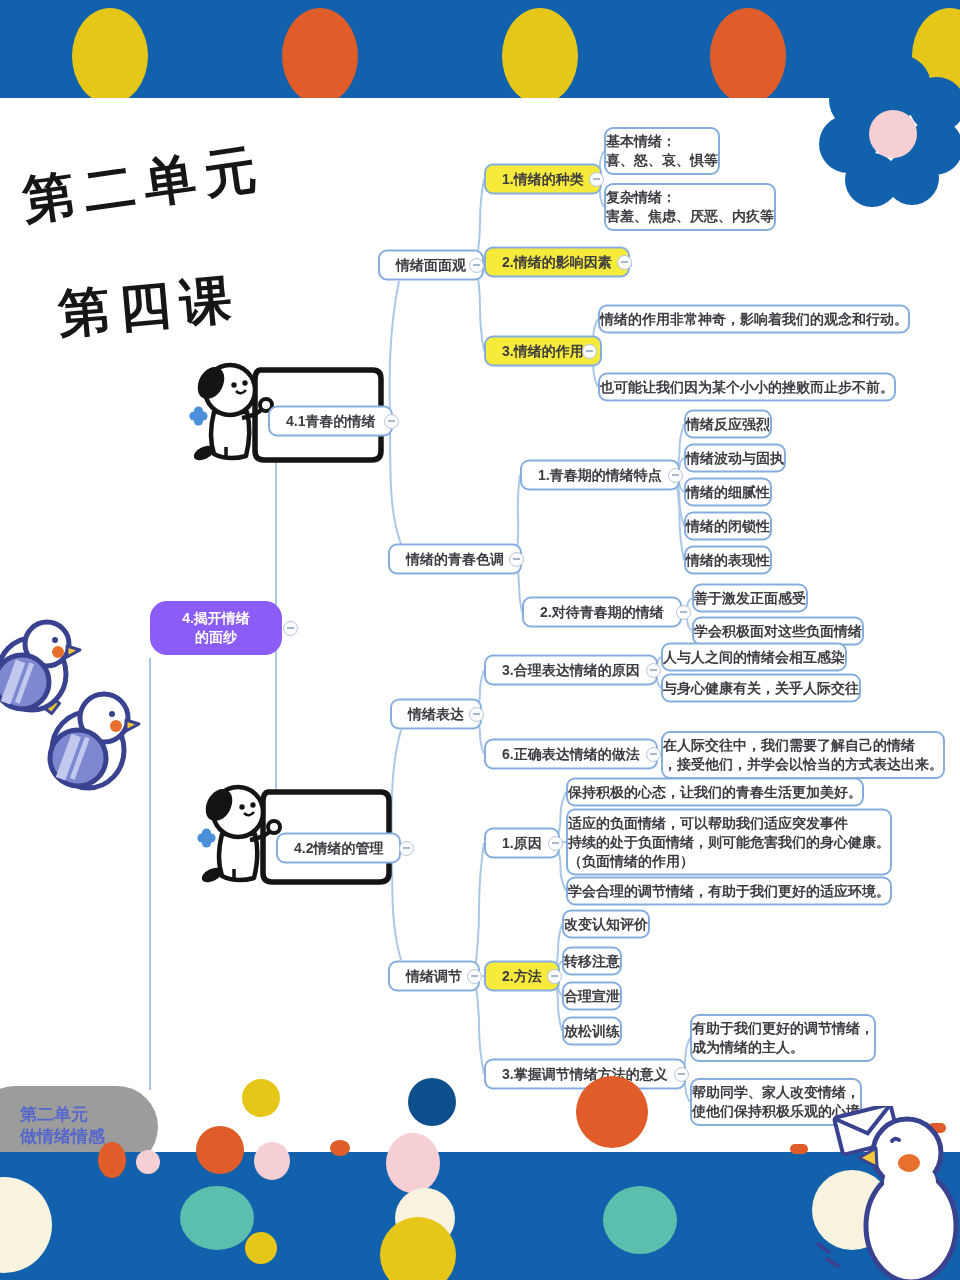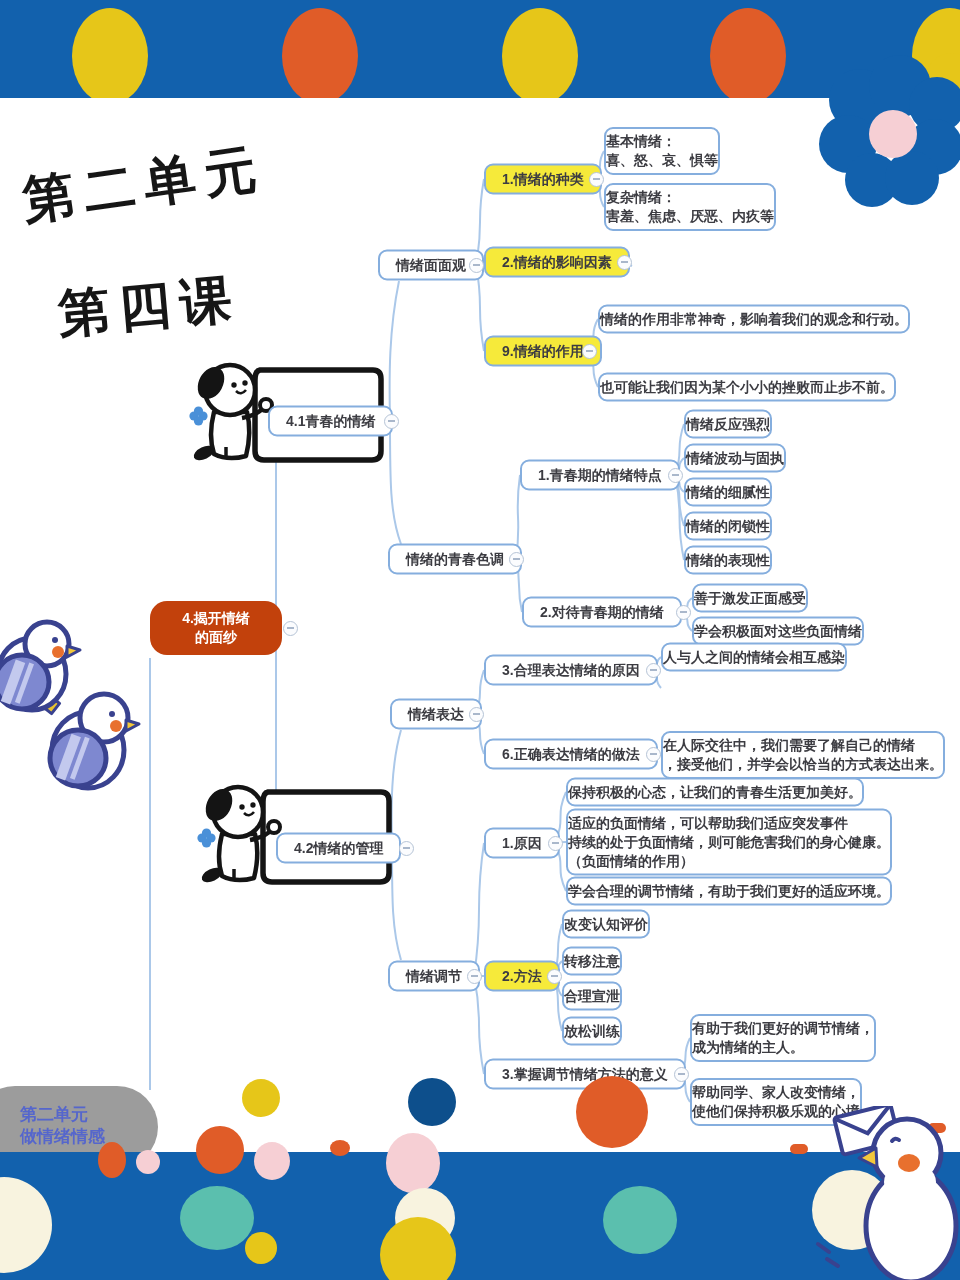--- a/index.html
+++ b/index.html
@@ -12,21 +12,21 @@
   
   .hand{position:absolute;color:#161616;font-weight:bold;letter-spacing:9px;z-index:2;
         font-family:"DejaVu Sans",sans-serif;}
   
   .mnode,.leaf{position:absolute;transform:translateY(-50%);background:#fff;
      border:2px solid #85aede;border-radius:9px;color:#3c3c42;font-weight:bold;
      font-size:14px;line-height:19px;white-space:pre-line;z-index:4;}
   .mnode{padding:4px 16px;white-space:nowrap;}
   .leaf{padding:3px 0;}
   .yellow{background:#f6ea3a;}
-  .rootnode{position:absolute;transform:translateY(-50%);background:#c2410c;color:#fff;
+  .rootnode{position:absolute;transform:translateY(-50%);background:#8b5cf6;color:#fff;
      border-radius:17px;padding:8px 10px;text-align:center;font-size:14px;line-height:19px;
      font-weight:bold;white-space:pre-line;z-index:4;}
   .badge{position:absolute;left:-26px;top:1086px;width:184px;height:82px;background:#9c9c9c;
      border-radius:42px;z-index:3;color:#5566cc;font-weight:bold;font-size:17px;line-height:22px;
      padding:18px 0 0 46px;box-sizing:border-box;}
   
   .cx{position:absolute;width:13px;height:13px;margin:-7px 0 0 -7px;border:1px solid #b6c4d6;
       border-radius:50%;background:#fbfcfe;z-index:5;}
   .cx::after{content:"";position:absolute;left:3px;right:3px;top:5px;height:1.5px;background:#a9b7cb;}
   svg.lines{position:absolute;left:0;top:0;z-index:2;}
@@ -173,38 +173,39 @@
   <div class="mnode" style="left:268px;top:421px">4.1青春的情绪</div>
   <div class="mnode" style="left:276px;top:848px">4.2情绪的管理</div>
 
   <div class="mnode" style="left:378px;top:265px">情绪面面观</div>
   <div class="mnode yellow" style="left:484px;top:179px">1.情绪的种类</div>
   <div class="leaf" style="left:604px;top:151px">基本情绪：
 喜、怒、哀、惧等</div>
   <div class="leaf" style="left:604px;top:207px">复杂情绪：
 害羞、焦虑、厌恶、内疚等</div>
   <div class="mnode yellow" style="left:484px;top:262px">2.情绪的影响因素</div>
-  <div class="mnode yellow" style="left:484px;top:351px">9.情绪的作用</div>
+  <div class="mnode yellow" style="left:484px;top:351px">3.情绪的作用</div>
   <div class="leaf" style="left:598px;top:319px">情绪的作用非常神奇，影响着我们的观念和行动。</div>
   <div class="leaf" style="left:598px;top:387px">也可能让我们因为某个小小的挫败而止步不前。</div>
 
   <div class="mnode" style="left:388px;top:559px">情绪的青春色调</div>
   <div class="mnode" style="left:520px;top:475px">1.青春期的情绪特点</div>
   <div class="leaf" style="left:684px;top:424px">情绪反应强烈</div>
   <div class="leaf" style="left:684px;top:458px">情绪波动与固执</div>
   <div class="leaf" style="left:684px;top:492px">情绪的细腻性</div>
   <div class="leaf" style="left:684px;top:526px">情绪的闭锁性</div>
   <div class="leaf" style="left:684px;top:560px">情绪的表现性</div>
   <div class="mnode" style="left:522px;top:612px">2.对待青春期的情绪</div>
   <div class="leaf" style="left:692px;top:598px">善于激发正面感受</div>
   <div class="leaf" style="left:692px;top:631px">学会积极面对这些负面情绪</div>
 
   <div class="mnode" style="left:390px;top:714px">情绪表达</div>
   <div class="mnode" style="left:484px;top:670px">3.合理表达情绪的原因</div>
   <div class="leaf" style="left:661px;top:657px">人与人之间的情绪会相互感染</div>
+  <div class="leaf" style="left:661px;top:688px">与身心健康有关，关乎人际交往</div>
   <div class="mnode" style="left:484px;top:754px">6.正确表达情绪的做法</div>
   <div class="leaf" style="left:661px;top:755px">在人际交往中，我们需要了解自己的情绪
 ，接受他们，并学会以恰当的方式表达出来。</div>
 
   <div class="mnode" style="left:388px;top:976px">情绪调节</div>
   <div class="mnode" style="left:484px;top:843px">1.原因</div>
   <div class="leaf" style="left:566px;top:792px">保持积极的心态，让我们的青春生活更加美好。</div>
   <div class="leaf" style="left:566px;top:842px">适应的负面情绪，可以帮助我们适应突发事件
 持续的处于负面情绪，则可能危害我们的身心健康。
 （负面情绪的作用）</div>

